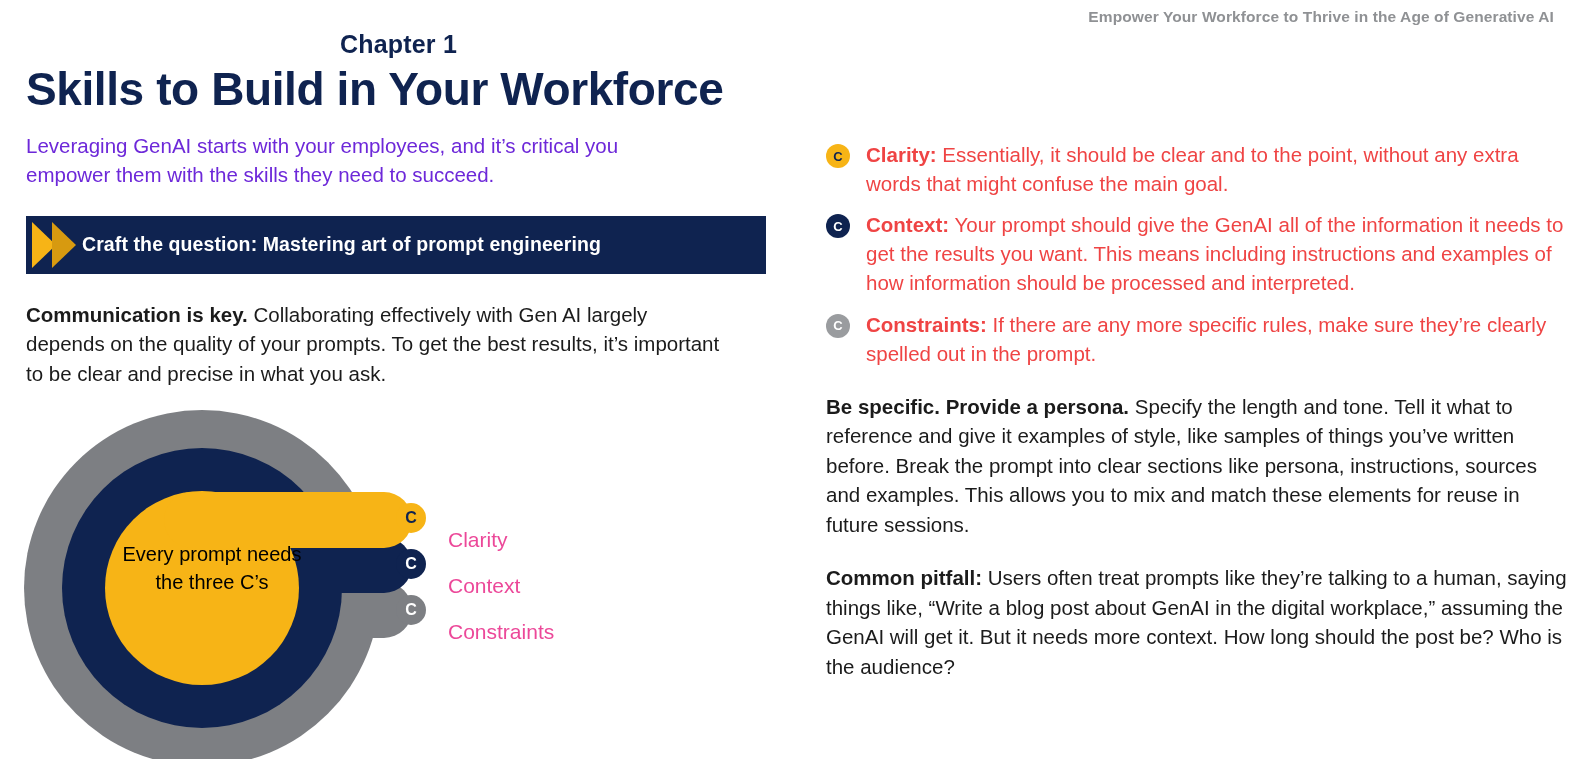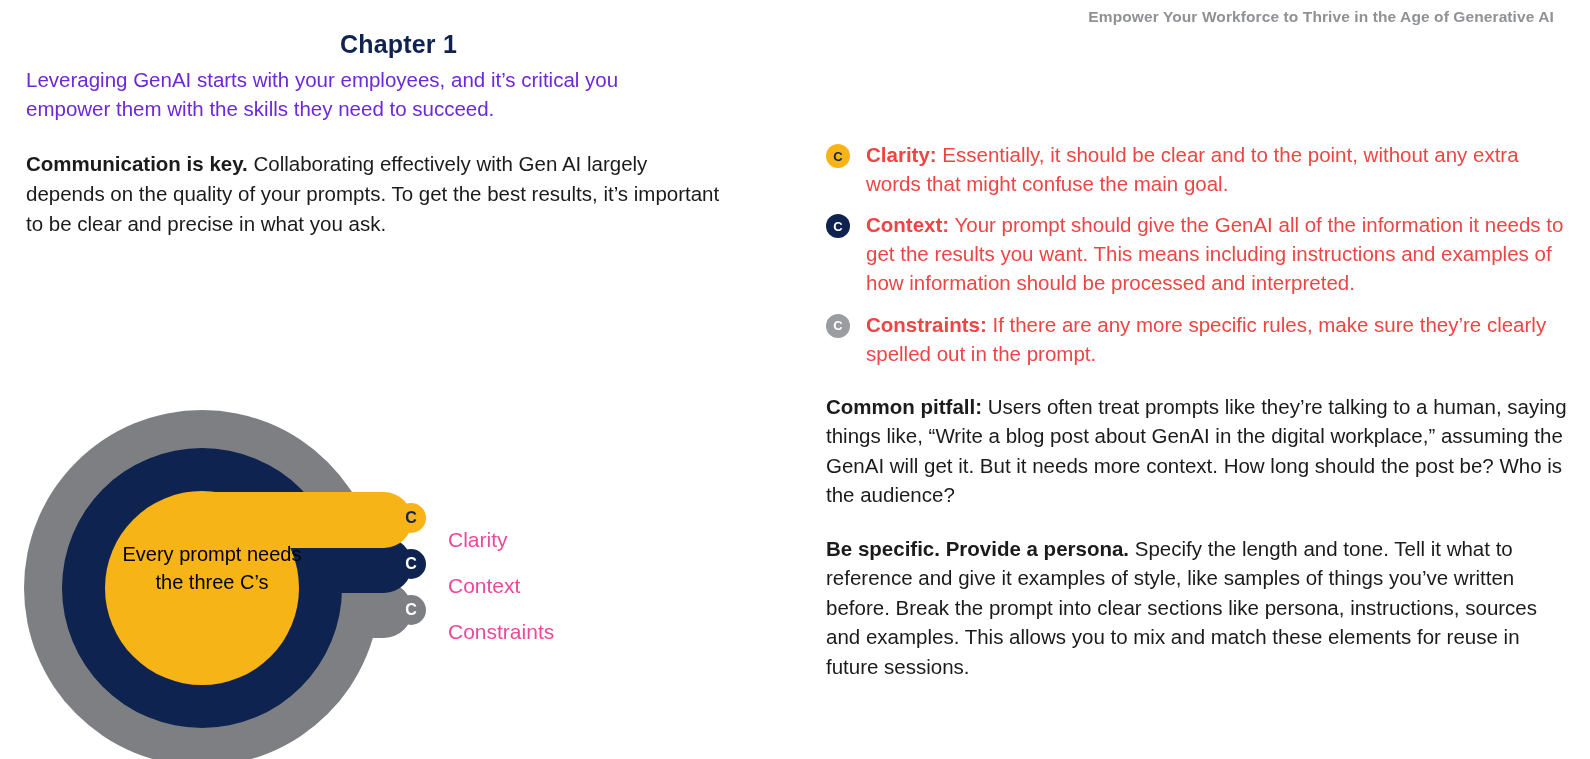--- a/index.html
+++ b/index.html
@@ -191,23 +191,33 @@
 </style>
 </head>
 <body>
 
 <div class="running-header">Empower Your Workforce to Thrive in the Age of Generative AI</div>
 
 <div class="left-col">
 
   <div class="chapter-label">Chapter 1</div>
 
+  <h1 class="chapter-title">Skills to Build in Your Workforce</h1>
 
   <p class="intro-para">Leveraging GenAI starts with your employees, and it’s critical you empower them with the skills they need to succeed.</p>
 
+  <div class="banner">
+    <div class="banner-arrows">
+      <svg width="56" height="58" viewBox="0 0 56 58" xmlns="http://www.w3.org/2000/svg">
+        <polygon points="6,6 6,52 30,29" fill="#f7b416"></polygon>
+        <polygon points="26,6 26,52 50,29" fill="#d79a10"></polygon>
+      </svg>
+    </div>
+    <div class="banner-text">Craft the question: Mastering art of prompt engineering</div>
+  </div>
 
   <p class="body-para">
     <b>Communication is key.</b><span> Collaborating effectively with Gen AI largely depends on the quality of your prompts. To get the best results, it’s important to be clear and precise in what you ask.</span>
   </p>
 </div>
 
 <div class="diagram">
   <svg width="760" height="360" viewBox="0 0 760 360" xmlns="http://www.w3.org/2000/svg">
 
     <path d="M188 10
@@ -260,19 +270,19 @@
   </div>
 
   <div class="cc-item">
     <div class="cc-badge constraints">C</div>
     <div class="cc-text">
       <b>Constraints:</b><span> If there are any more specific rules, make sure they’re clearly spelled out in the prompt.</span>
     </div>
   </div>
 
   <p class="right-para">
+    <b>Be specific. Provide a persona.</b><span> Specify the length and tone. Tell it what to reference and give it examples of style, like samples of things you’ve written before. Break the prompt into clear sections like persona, instructions, sources and examples. This allows you to mix and match these elements for reuse in future sessions.</span>
+  </p>
+
+  <p class="right-para">
     <b>Common pitfall:</b><span> Users often treat prompts like they’re talking to a human, saying things like, “Write a blog post about GenAI in the digital workplace,” assuming the GenAI will get it. But it needs more context. How long should the post be? Who is the audience?</span>
   </p>
-
-  <p class="right-para">
-    <b>Be specific. Provide a persona.</b><span> Specify the length and tone. Tell it what to reference and give it examples of style, like samples of things you’ve written before. Break the prompt into clear sections like persona, instructions, sources and examples. This allows you to mix and match these elements for reuse in future sessions.</span>
-  </p>
 </div>
 
 </body></html>

